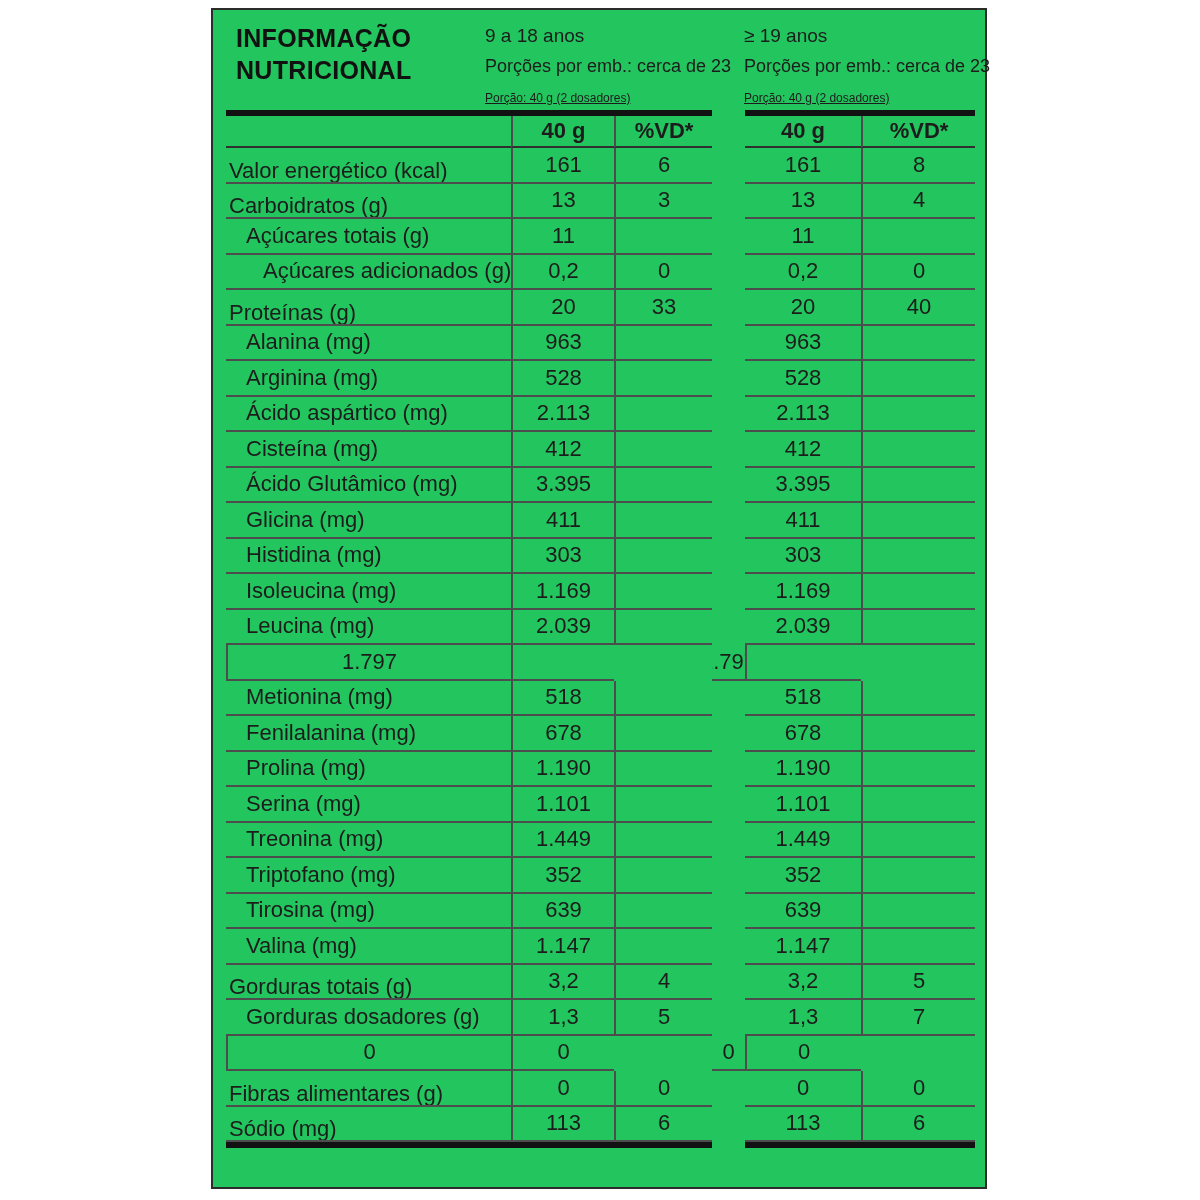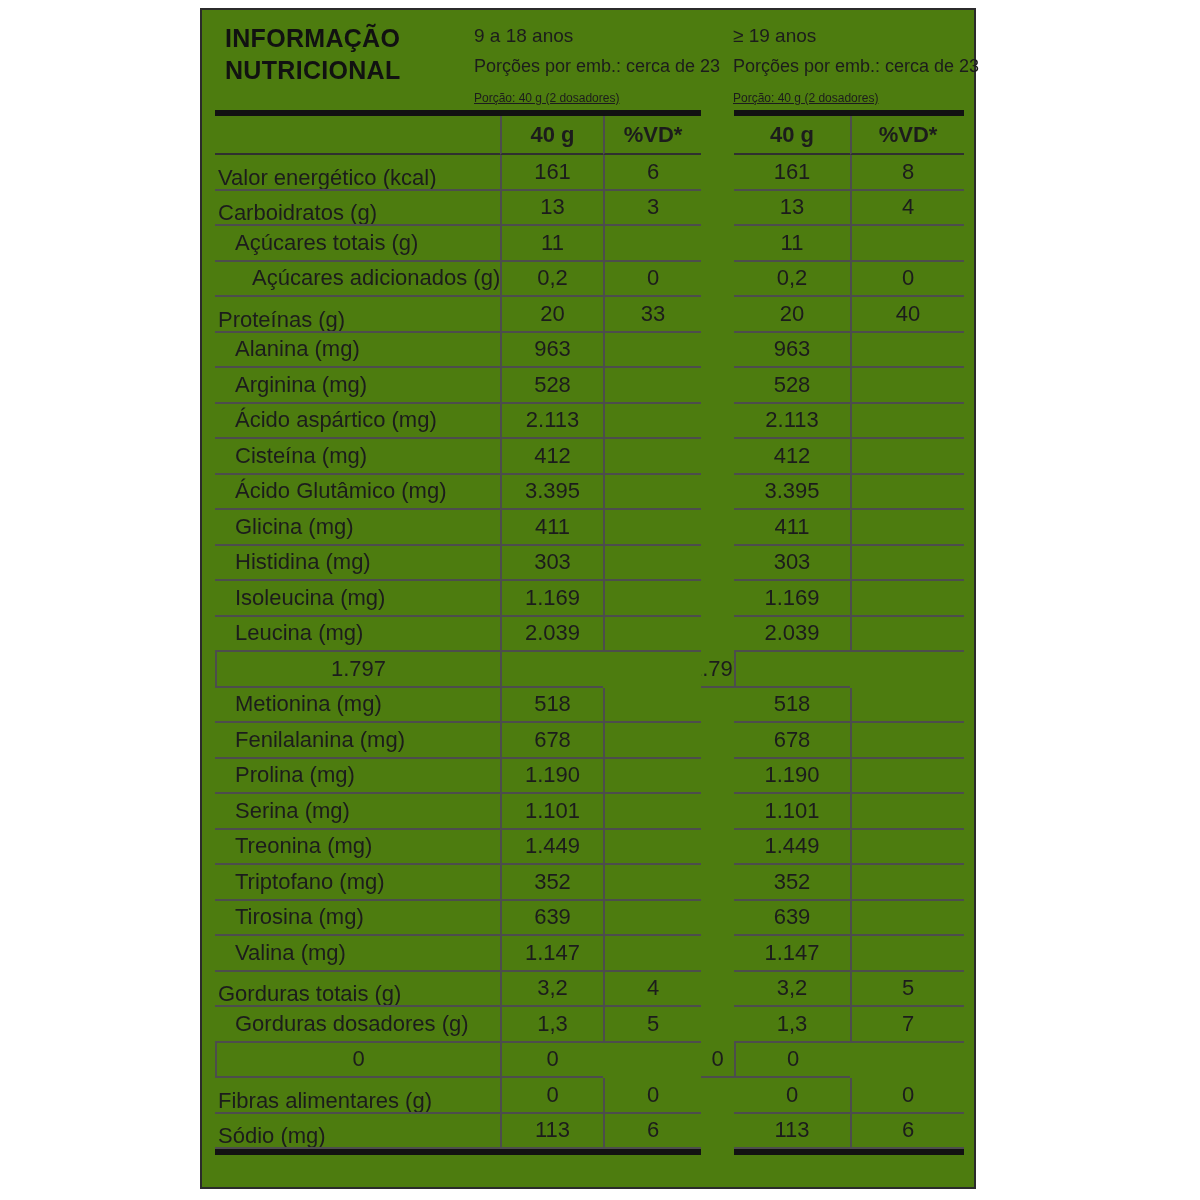--- a/index.html
+++ b/index.html
@@ -3,22 +3,22 @@
 <meta charset="utf-8">
 <style>
   html,body { margin:0; padding:0; }
   body {
     width:1200px; height:1200px; background:#ffffff;
     font-family:"Liberation Sans", sans-serif; color:#1c1c1c;
     position:relative; overflow:hidden;
     -webkit-font-smoothing:antialiased;
   }
   .box {
-    position:absolute; left:200px; top:8px; width:772px; height:1177px;
-    border:2.5px solid #2b2b2b; background:#4d7c0f;
+    position:absolute; left:211px; top:8px; width:772px; height:1177px;
+    border:2.5px solid #2b2b2b; background:#22c55e;
   }
   
   .title {
     position:absolute; left:23px; top:12px;
     font-size:25px; font-weight:bold; line-height:32px; color:#111;
     letter-spacing:0.3px;
   }
   .grp { position:absolute; top:15px; white-space:nowrap; }
   .grp.g1 { left:272px; }
   .grp.g2 { left:531px; }
@@ -28,21 +28,21 @@
   
   .ntable { position:absolute; left:13px; top:100px; width:749px; }
   .barrow {
     display:grid; grid-template-columns:486px 33px 230px; height:6px;
   }
   .bar { background:#121212; height:6px; }
   .trow {
     display:grid; grid-template-columns:285px 103px 98px 33px 116px 114px;
     height:35.5px;
   }
-  .hrow { height:39px; }
+  .hrow { height:32px; }
   .cell {
     display:flex; align-items:center;
     border-bottom:2px solid #4d4d4d;
     font-size:22px; overflow:hidden; white-space:nowrap;
   }
   .hrow .cell { border-bottom:2px solid #303030; font-weight:bold; }
   .c-gap { border-bottom:none !important; border-left:none !important; }
   .c-val { justify-content:center; }
   .b-l { border-left:2px solid #4d4d4d; }
   .ind0 { padding-left:3px;margin-top:12px; }

